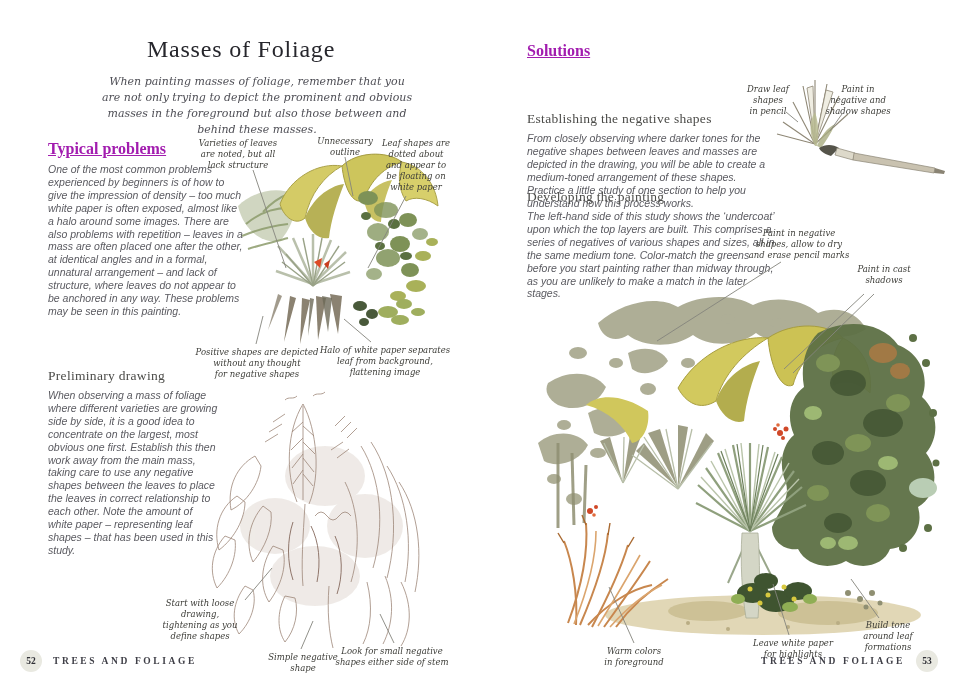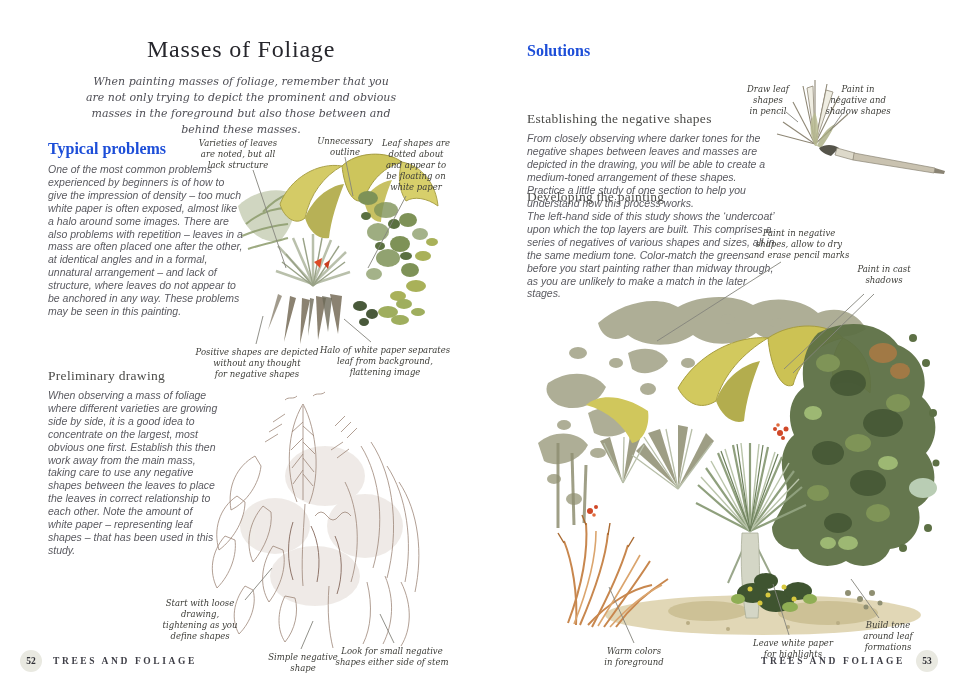--- a/index.html
+++ b/index.html
@@ -2,24 +2,24 @@
 <html><head>
 <meta charset="utf-8">
 <style>
   html,body{margin:0;padding:0;background:#fff;}
   .spread{position:relative;width:960px;height:681px;background:#ffffff;overflow:hidden;
           font-family:"Liberation Sans","DejaVu Sans",sans-serif;}
   .abs{position:absolute;}
   
   .book-title{font-family:"Liberation Serif","DejaVu Serif",serif;font-size:24px;letter-spacing:.8px;
               color:#26262c;text-align:center;font-weight:400;}
-  .h-main{font-family:"Liberation Serif","DejaVu Serif",serif;font-size:16px;font-weight:700;color:#1d4ed8;}
+  .h-main{font-family:"Liberation Serif","DejaVu Serif",serif;font-size:16px;font-weight:700;color:#a21caf;text-decoration:underline;}
   .h-sub{font-family:"Liberation Serif","DejaVu Serif",serif;font-size:13.5px;font-weight:400;color:#4b4b48;letter-spacing:.3px;}
   .intro{font-family:"DejaVu Serif","Liberation Serif",serif;font-style:italic;font-size:11px;
-         color:#4e4e55;line-height:1.45;text-align:center;}
+         color:#4e4e55;line-height:1.45;text-align:center;margin-left:16px;}
   .body-text{font-size:10.5px;line-height:1.23;color:#5a5a60;margin:5px 0 0 0;}
   section h2{margin:0;}
   section p{margin:5px 0 0 0;font-style:italic;}
   
   .ann{position:absolute;transform:translateX(-50%);text-align:center;
        font-family:"DejaVu Serif","Liberation Serif",serif;font-style:italic;font-size:8.5px;
        color:#3c3c37;white-space:pre-line;line-height:1.3;}
   
   .footer{position:absolute;display:flex;align-items:center;gap:11px;justify-content:center;}
   .pagenum{width:22px;height:22px;border-radius:50%;background:#e9e9e1;display:flex;align-items:center;

